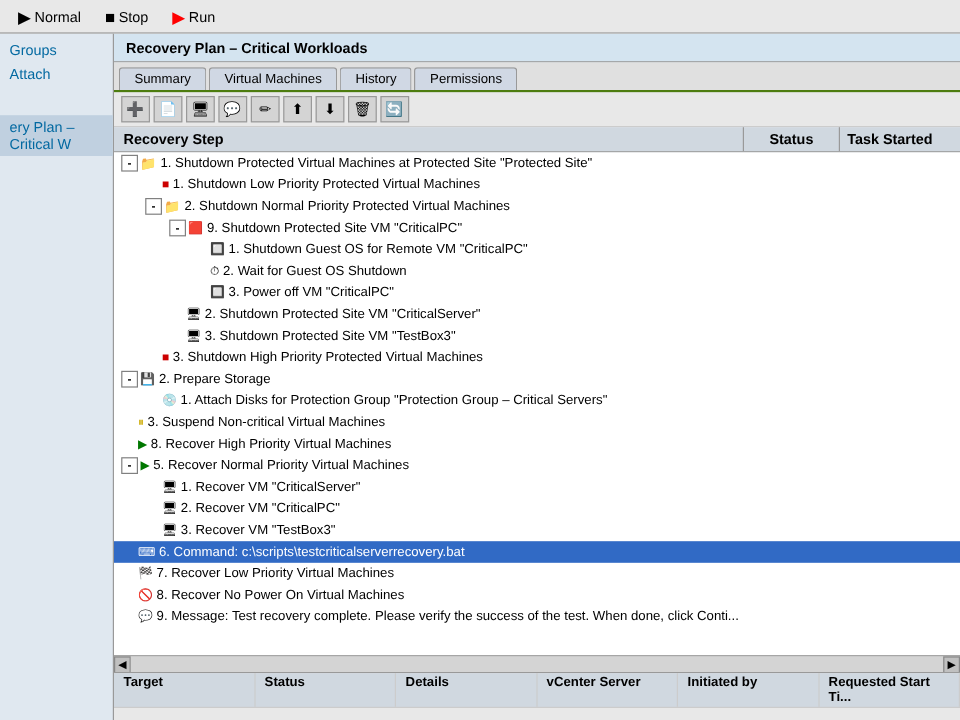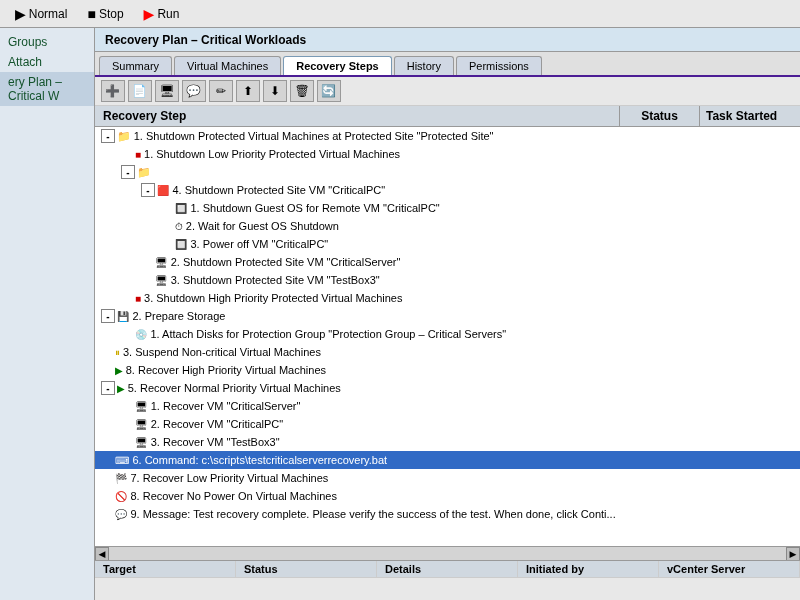--- a/index.html
+++ b/index.html
@@ -33,23 +33,23 @@
     .sidebar {
       width: 95px;
       background: #e0e8f0;
       border-right: 1px solid #999;
       padding: 4px 0;
       font-size: 11px;
     }
     .sidebar-item {
       padding: 3px 8px;
       cursor: pointer;
-      color: #14532d;
-    }
-    .sidebar-item.active { background: #c0d0e0; }
+      color: #0369a1;
+    }
+    .sidebar-item.active { background: #c0d0e0; margin-top: 24px; }
 
     
     .content-area {
       flex: 1;
       display: flex;
       flex-direction: column;
       background: #f0f0f0;
       overflow: hidden;
     }
 
@@ -60,21 +60,21 @@
       padding: 4px 10px;
       font-size: 13px;
       font-weight: bold;
       color: #000;
     }
 
     
     .tab-bar {
       display: flex;
       background: #e0e0e0;
-      border-bottom: 2px solid #4c1d95;
+      border-bottom: 2px solid #4d7c0f;
       padding-top: 4px;
       padding-left: 4px;
       gap: 2px;
     }
     .tab {
       padding: 3px 12px;
       background: #d0d8e4;
       border: 1px solid #999;
       border-bottom: none;
       cursor: pointer;
@@ -209,21 +209,20 @@
 
   <div class="content-area">
 
     <div class="title-bar">
       <span>Recovery Plan – Critical Workloads</span>
     </div>
 
     <div class="tab-bar">
       <div class="tab">Summary</div>
       <div class="tab">Virtual Machines</div>
-      <div class="tab active">Recovery Steps</div>
       <div class="tab">History</div>
       <div class="tab">Permissions</div>
     </div>
 
     <div class="action-toolbar">
       <button class="act-btn" title="Add">➕</button>
       <button class="act-btn" title="Script">📄</button>
       <button class="act-btn" title="VM">🖥</button>
       <button class="act-btn" title="Message">💬</button>
       <button class="act-btn" title="Edit">✏</button>
@@ -249,26 +248,27 @@
         <div class="tree-row">
           <span style="display:inline-block;width:26px"></span>
           <span class="spacer"></span>
           <span class="row-icon"><span style="color:#cc0000;font-size:10px;">■</span></span>
           <span class="row-text">1. Shutdown Low Priority Protected Virtual Machines</span>
         </div>
         <div class="tree-row">
           <span style="display:inline-block;width:26px"></span>
           <span class="expand-icon">-</span>
           <span class="row-icon"><span style="color:#d4a017;font-size:11px;">📁</span></span>
+          <span class="row-text">2. Shutdown Normal Priority Protected Virtual Machines</span>
         </div>
         <div class="tree-row">
           <span style="display:inline-block;width:46px"></span>
           <span class="expand-icon">-</span>
           <span class="row-icon"><span style="color:#cc0000;font-size:10px;">🟥</span></span>
-          <span class="row-text">4. Shutdown Protected Site VM "CriticalPC"</span>
+          <span class="row-text">9. Shutdown Protected Site VM "CriticalPC"</span>
         </div>
         <div class="tree-row">
           <span style="display:inline-block;width:66px"></span>
           <span class="spacer"></span>
           <span class="row-icon"><span style="font-size:10px;">🔲</span></span>
           <span class="row-text">1. Shutdown Guest OS for Remote VM "CriticalPC"</span>
         </div>
         <div class="tree-row">
           <span style="display:inline-block;width:66px"></span>
           <span class="spacer"></span>
@@ -377,19 +377,20 @@
       <div class="scroll-arrow">◀</div>
       <div class="scroll-track"></div>
       <div class="scroll-arrow">▶</div>
     </div>
 
     <div class="bottom-table">
       <div class="bottom-table-header" id="bottom-cols">
       <div class="bth">Target</div>
           <div class="bth">Status</div>
           <div class="bth">Details</div>
+          <div class="bth">vCenter Server</div>
           <div class="bth">Initiated by</div>
-          <div class="bth">vCenter Server</div>
+          <div class="bth">Requested Start Ti...</div>
         </div>
     </div>
 
   </div>
 </div>
 
 </body></html>

